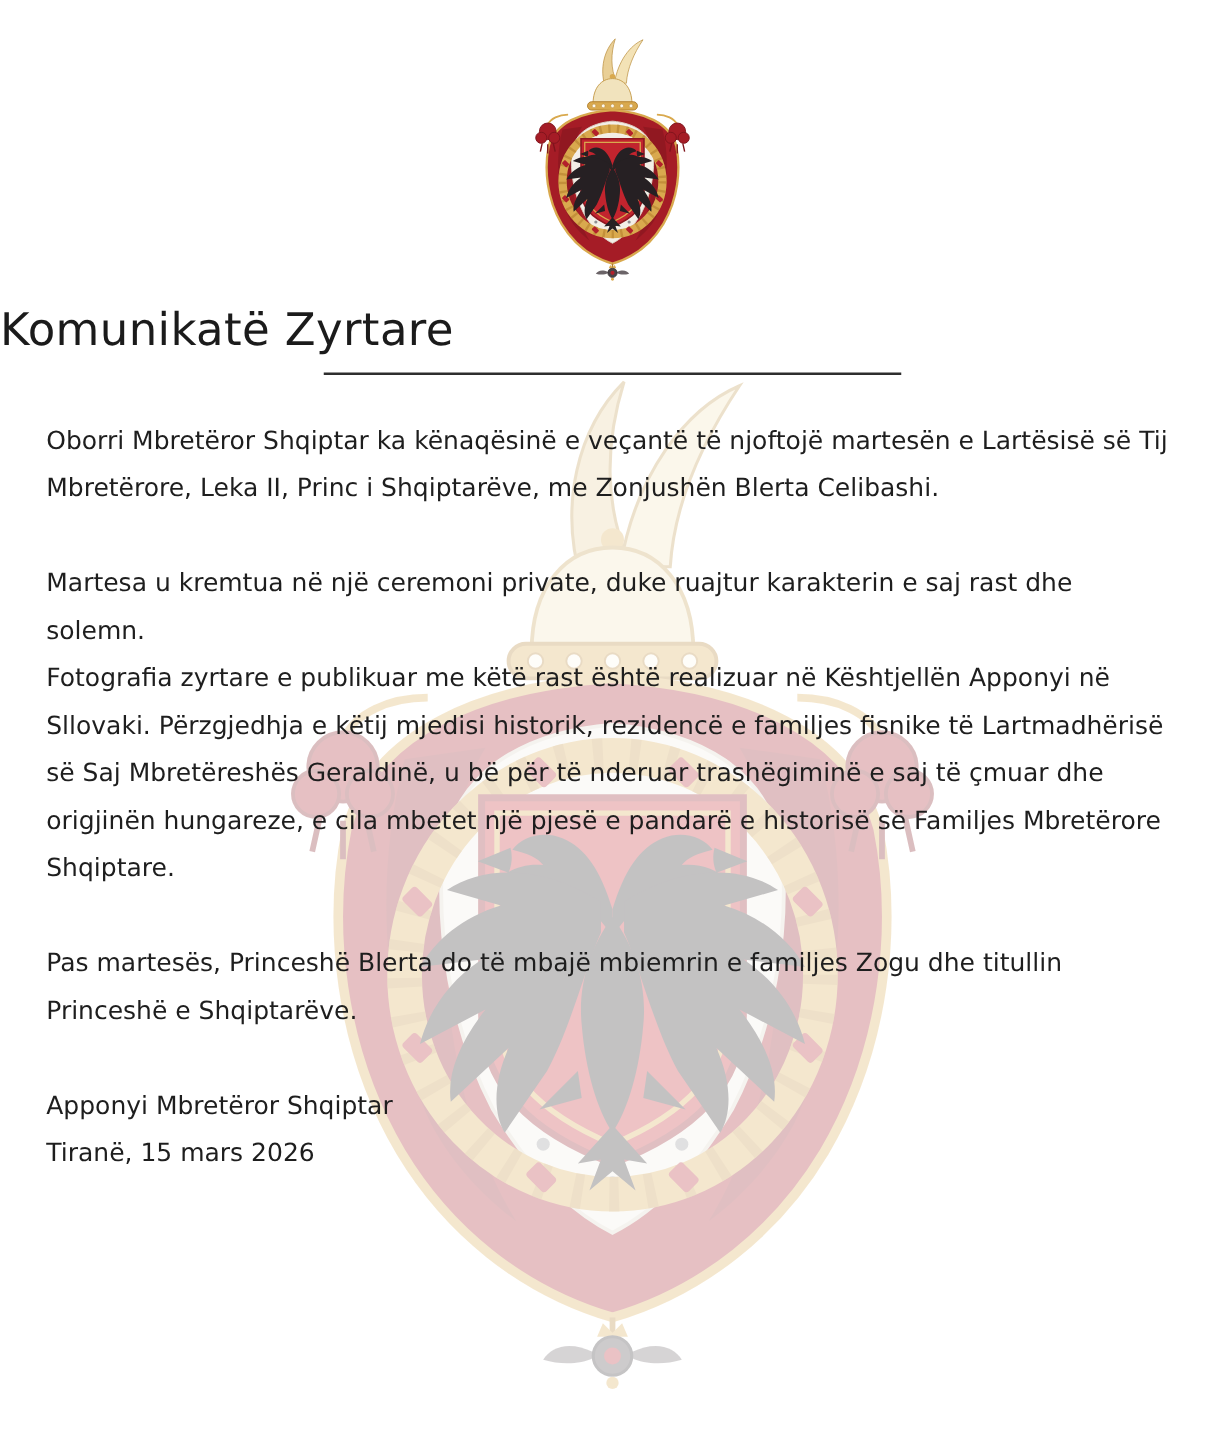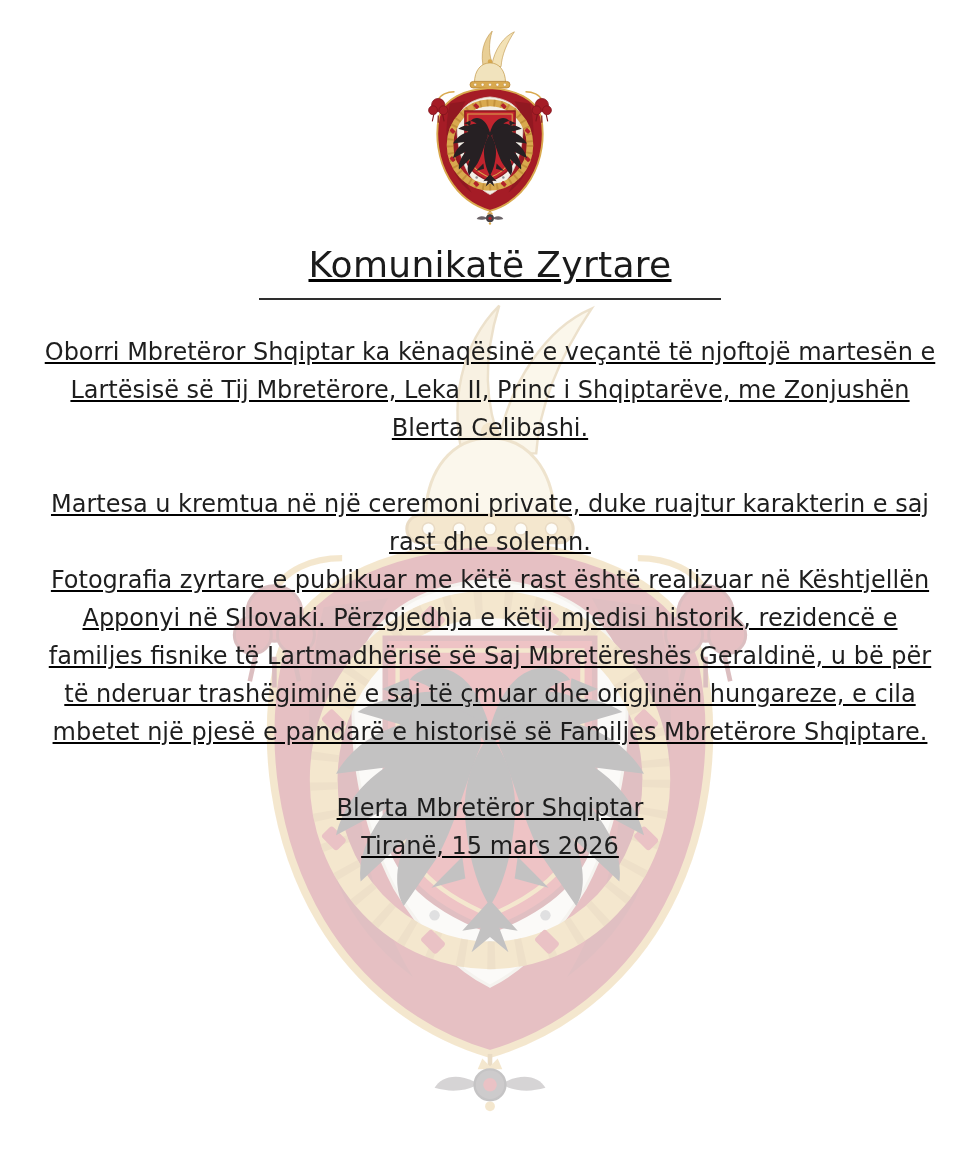--- a/index.html
+++ b/index.html
@@ -20,22 +20,20 @@
     width: 616px;
     height: 832px;
     transform: translateX(-50%);
     opacity: 0.27;
     z-index: 0;
     pointer-events: none;
   }
   .content {
     position: relative;
     z-index: 1;
-    text-align: center;
-    text-decoration: underline;
   }
   .emblem-top {
     display: block;
     margin: 28px auto 0;
     width: 148px;
     height: 200px;
   }
   .doc-title {
     margin-top: 16px;
     font-size: 36px;
@@ -45,21 +43,21 @@
   }
   .title-rule {
     width: 462px;
     border: none;
     border-top: 2.5px solid #2e2e2e;
     margin: 13px auto 0;
   }
   .doc-body {
     width: 906px;
     margin: 33px auto 0;
-    font-size: 24px;
+    font-size: 20px;
     line-height: 38px;
     color: #1e1e1e;
   }
   .doc-paragraph { margin: 0 0 38px; }
   .doc-paragraph.tight { margin-bottom: 0; }
   .signature p { margin: 0; }
   .hidden-defs { position: absolute; width: 0; height: 0; overflow: hidden; }
 </style>
 </head>
 <body>
@@ -164,21 +162,22 @@
     </svg>
 
     <h1 class="doc-title">Komunikatë Zyrtare</h1>
 
     <hr class="title-rule">
 
     <div class="doc-body">
       <p class="doc-paragraph">Oborri Mbretëror Shqiptar ka kënaqësinë e veçantë të njoftojë martesën e Lartësisë së Tij Mbretërore, Leka II, Princ i Shqiptarëve, me Zonjushën Blerta Celibashi.</p>
       <p class="doc-paragraph tight">Martesa u kremtua në një ceremoni private, duke ruajtur karakterin e saj rast dhe solemn.</p>
       <p class="doc-paragraph">Fotografia zyrtare e publikuar me këtë rast është realizuar në Kështjellën Apponyi në Sllovaki. Përzgjedhja e këtij mjedisi historik, rezidencë e familjes fisnike të Lartmadhërisë së Saj Mbretëreshës Geraldinë, u bë për të nderuar trashëgiminë e saj të çmuar dhe origjinën hungareze, e cila mbetet një pjesë e pandarë e historisë së Familjes Mbretërore Shqiptare.</p>
+      <p class="doc-paragraph">Pas martesës, Princeshë Blerta do të mbajë mbiemrin e familjes Zogu dhe titullin Princeshë e Shqiptarëve.</p>
 
       <div class="signature">
-        <p>Blerta Mbretëror Shqiptar</p>
+        <p>Apponyi Mbretëror Shqiptar</p>
         <p>Tiranë, 15 mars 2026</p>
       </div>
     </div>
 
   </div>
 </div>
 
 </body></html>

